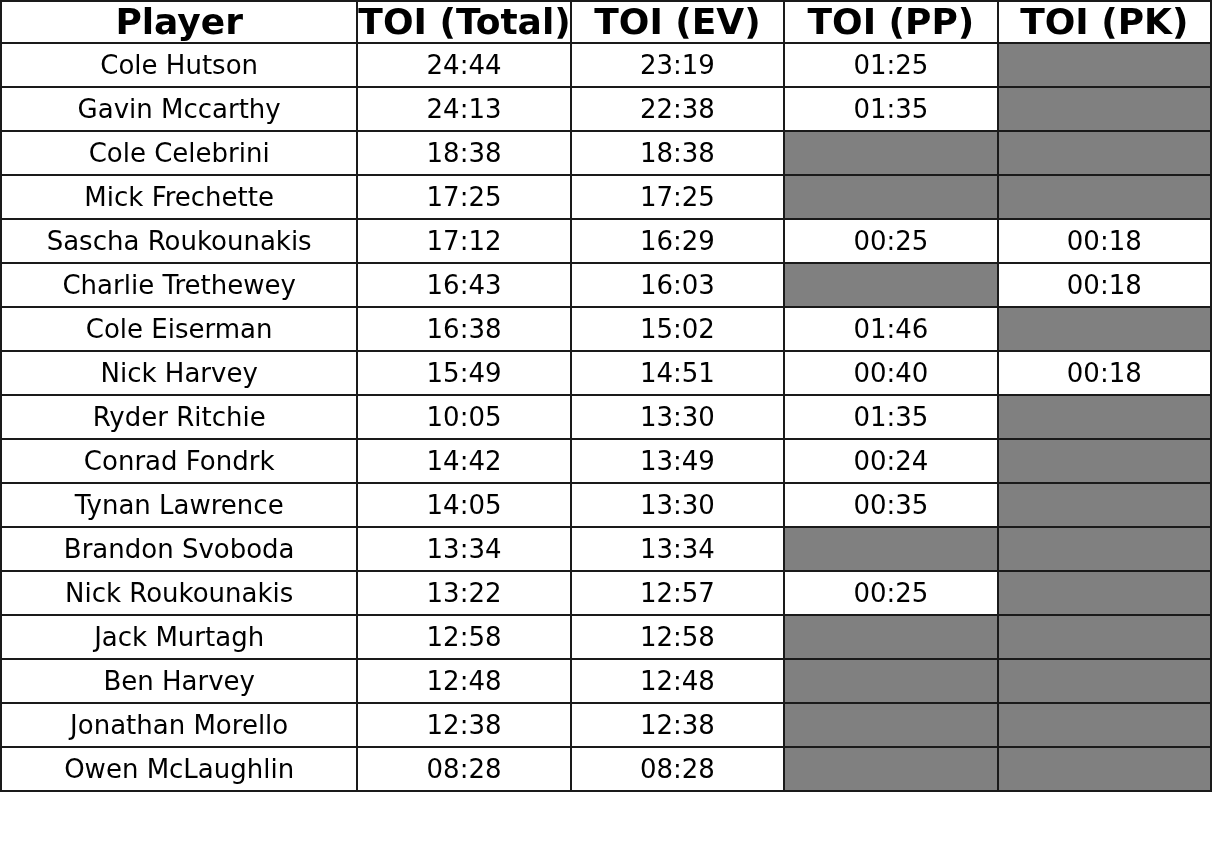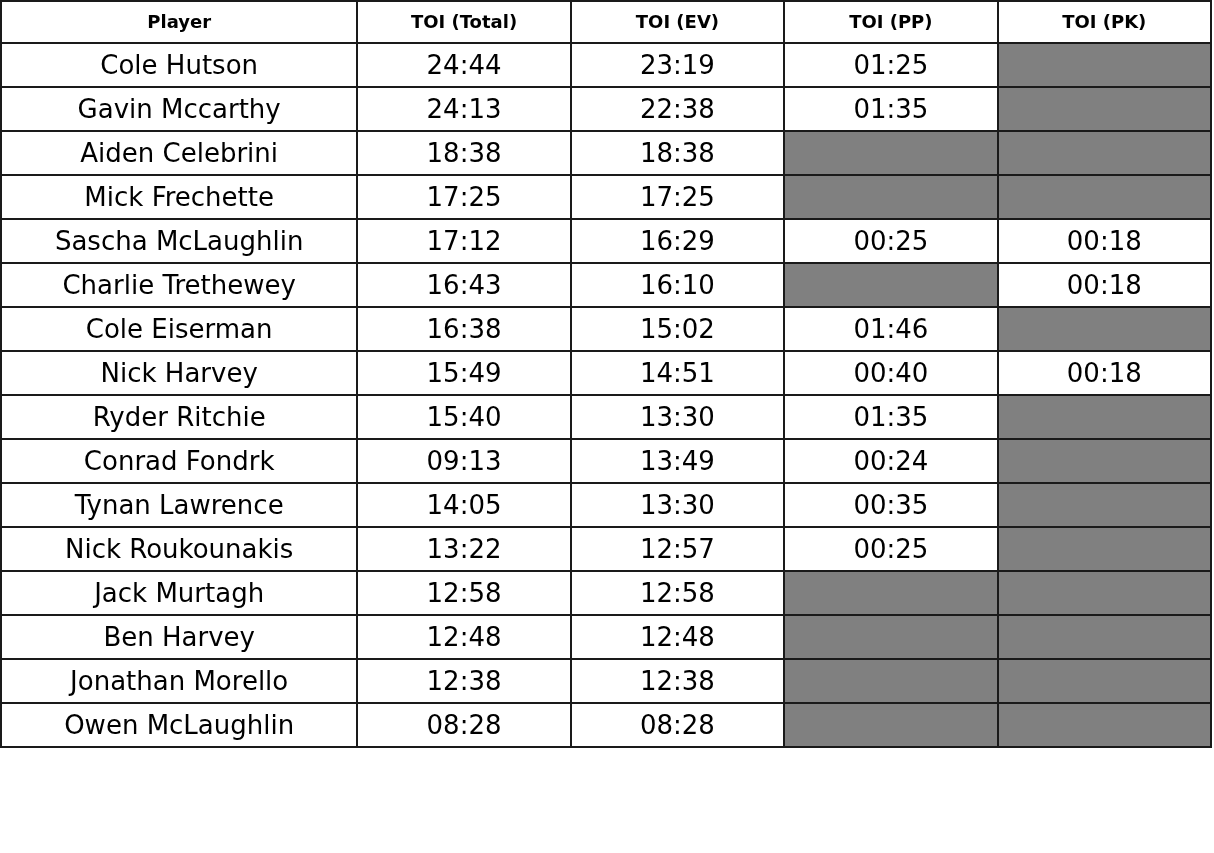--- a/index.html
+++ b/index.html
@@ -24,21 +24,21 @@
     text-align: center;
     vertical-align: middle;
     padding: 0;
     height: 42px;
     line-height: 42px;
     color: #000000;
     white-space: nowrap;
     overflow: hidden;
   }
   #toi-table thead th {
-    font-size: 18px;
+    font-size: 36px;
     font-weight: bold;
     height: 40px;
     line-height: 40px;
   }
   #toi-table tbody td {
     font-size: 26px;
     font-weight: normal;
   }
   td.empty {
     background: #808080;
@@ -78,80 +78,87 @@
         <td class="empty"></td>
       </tr>
       <tr>
         <td>Gavin Mccarthy</td>
         <td>24:13</td>
         <td>22:38</td>
         <td>01:35</td>
         <td class="empty"></td>
       </tr>
       <tr>
-        <td>Aiden Celebrini</td>
+        <td>Cole Celebrini</td>
         <td>18:38</td>
         <td>18:38</td>
         <td class="empty"></td>
         <td class="empty"></td>
       </tr>
       <tr>
         <td>Mick Frechette</td>
         <td>17:25</td>
         <td>17:25</td>
         <td class="empty"></td>
         <td class="empty"></td>
       </tr>
       <tr>
-        <td>Sascha McLaughlin</td>
+        <td>Sascha Roukounakis</td>
         <td>17:12</td>
         <td>16:29</td>
         <td>00:25</td>
         <td>00:18</td>
       </tr>
       <tr>
         <td>Charlie Trethewey</td>
         <td>16:43</td>
-        <td>16:10</td>
+        <td>16:03</td>
         <td class="empty"></td>
         <td>00:18</td>
       </tr>
       <tr>
         <td>Cole Eiserman</td>
         <td>16:38</td>
         <td>15:02</td>
         <td>01:46</td>
         <td class="empty"></td>
       </tr>
       <tr>
         <td>Nick Harvey</td>
         <td>15:49</td>
         <td>14:51</td>
         <td>00:40</td>
         <td>00:18</td>
       </tr>
       <tr>
         <td>Ryder Ritchie</td>
-        <td>15:40</td>
+        <td>10:05</td>
         <td>13:30</td>
         <td>01:35</td>
         <td class="empty"></td>
       </tr>
       <tr>
         <td>Conrad Fondrk</td>
-        <td>09:13</td>
+        <td>14:42</td>
         <td>13:49</td>
         <td>00:24</td>
         <td class="empty"></td>
       </tr>
       <tr>
         <td>Tynan Lawrence</td>
         <td>14:05</td>
         <td>13:30</td>
         <td>00:35</td>
+        <td class="empty"></td>
+      </tr>
+      <tr>
+        <td>Brandon Svoboda</td>
+        <td>13:34</td>
+        <td>13:34</td>
+        <td class="empty"></td>
         <td class="empty"></td>
       </tr>
       <tr>
         <td>Nick Roukounakis</td>
         <td>13:22</td>
         <td>12:57</td>
         <td>00:25</td>
         <td class="empty"></td>
       </tr>
       <tr>

